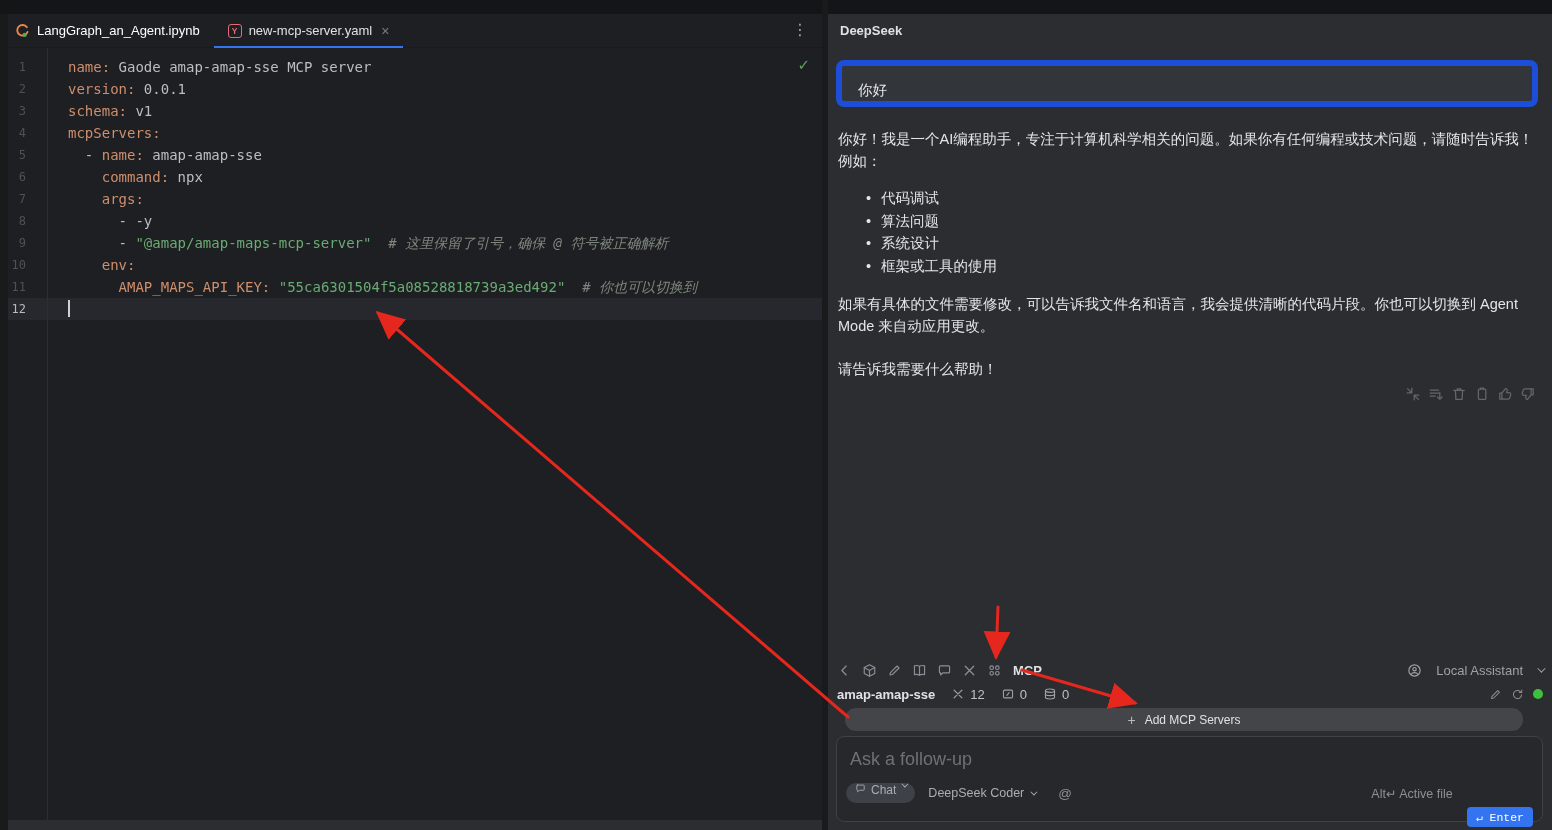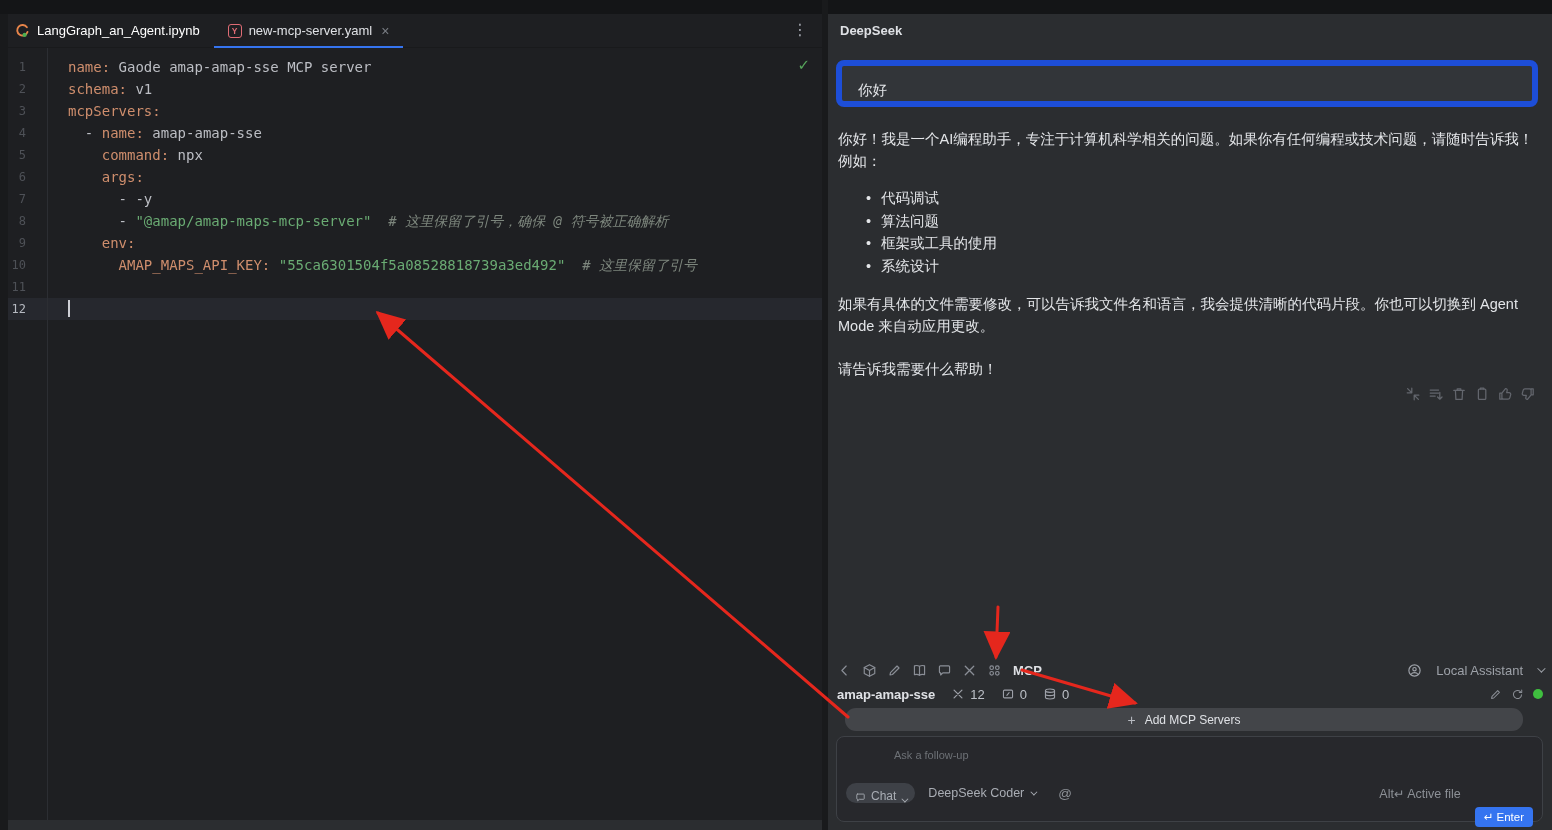--- a/index.html
+++ b/index.html
@@ -85,31 +85,31 @@
 
   
   .add-btn { position:absolute; left:17px; top:694px; width:678px; height:23px; background:#434549; border:none;
              border-radius:11px; color:#dfe1e5; font-size:12px; font-family:inherit; display:flex; align-items:center;
              justify-content:center; cursor:pointer; }
   .add-btn .plus { color:#b9bcc2; font-size:14px; margin-right:9px; }
 
   
   .input-box { position:absolute; left:8px; top:722px; width:707px; height:86px; background:#27282c;
                border:1px solid #3e4146; border-radius:8px; }
-  .placeholder { position:absolute; left:13px; top:12px; font-size:11px; color:#6d7176;margin-left:44px; }
+  .placeholder { position:absolute; left:13px; top:12px; font-size:18px; color:#6d7176; }
   .input-controls { position:absolute; left:9px; right:9px; top:45px; height:22px; display:flex; align-items:center; }
-  .chat-pill { display:flex; align-items:flex-end; gap:5px; height:20px; padding:0 9px; background:#3e4147;
+  .chat-pill { display:flex; align-items:flex-start; gap:5px; height:20px; padding:0 9px; background:#3e4147;
                border-radius:10px; color:#a9adb4; font-size:12px; }
   .chat-pill .ic { width:11px; height:11px; }
   .chat-pill .chev, .model-select .chev { width:5px; height:5px; border-width:1.2px; }
   .model-select { display:flex; align-items:center; gap:6px; margin-left:13px; color:#a9adb4; font-size:12.5px; }
   .at { margin-left:23px; color:#8c9096; font-size:13.5px; }
   .hint { margin-left:auto; color:#8c9096; font-size:12.5px; }
   .enter-btn { margin-left:14px; background:#3574f0; color:#ffffff; border:none; border-radius:4px;
-               font-size:11.5px; font-family:Liberation Sans, sans-serif; padding:3px 9px; cursor:pointer;margin-top:48px; }
+               font-size:11.5px; font-family:Liberation Mono, monospace; padding:3px 9px; cursor:pointer;margin-top:48px; }
 
   
   .arrows { position:absolute; left:0; top:0; width:1552px; height:830px; pointer-events:none; z-index:9; }
 </style>
 </head>
 <body>
 
 <div class="app">
   <div class="top-strip"></div>
   <div class="left-strip"></div>
@@ -145,29 +145,30 @@
         <div class="ln">7</div>
         <div class="ln">8</div>
         <div class="ln">9</div>
         <div class="ln">10</div>
         <div class="ln">11</div>
         <div class="ln on">12</div>
       </div>
     <div class="gut-divider"></div>
     <div id="code">
         <div class="cl"><span class="c-key">name:</span><span class="c-plain"> Gaode amap-amap-sse MCP server</span></div>
+        <div class="cl"><span class="c-key">version:</span><span class="c-plain"> 0.0.1</span></div>
         <div class="cl"><span class="c-key">schema:</span><span class="c-plain"> v1</span></div>
         <div class="cl"><span class="c-key">mcpServers:</span></div>
         <div class="cl"><span class="c-plain">  - </span><span class="c-key">name:</span><span class="c-plain"> amap-amap-sse</span></div>
         <div class="cl"><span class="c-plain">    </span><span class="c-key">command:</span><span class="c-plain"> npx</span></div>
         <div class="cl"><span class="c-plain">    </span><span class="c-key">args:</span></div>
         <div class="cl"><span class="c-plain">      - -y</span></div>
         <div class="cl"><span class="c-plain">      - </span><span class="c-string">"@amap/amap-maps-mcp-server"</span><span class="c-plain">  </span><span class="c-comment"># 这里保留了引号，确保 @ 符号被正确解析</span></div>
         <div class="cl"><span class="c-plain">    </span><span class="c-key">env:</span></div>
-        <div class="cl"><span class="c-plain">      </span><span class="c-key">AMAP_MAPS_API_KEY:</span><span class="c-plain"> </span><span class="c-string">"55ca6301504f5a08528818739a3ed492"</span><span class="c-plain">  </span><span class="c-comment"># 这里保留了引号</span></div>
+        <div class="cl"><span class="c-plain">      </span><span class="c-key">AMAP_MAPS_API_KEY:</span><span class="c-plain"> </span><span class="c-string">"55ca6301504f5a08528818739a3ed492"</span><span class="c-plain">  </span><span class="c-comment"># 你也可以切换到</span></div>
         <div class="cl"></div>
       </div>
     <span class="caret"></span>
     <span class="check">✓</span>
     <div class="bottom-strip"></div>
   </div>
 
   <div class="divider"></div>
 
   <div class="panel">
@@ -175,22 +176,22 @@
 
     <div class="user-box">
       <span>你好</span>
     </div>
 
     <div class="assistant">
       <p>你好！我是一个AI编程助手，专注于计算机科学相关的问题。如果你有任何编程或技术问题，请随时告诉我！例如：</p>
       <ul id="bullets">
           <li>代码调试</li>
           <li>算法问题</li>
+          <li>系统设计</li>
           <li>框架或工具的使用</li>
-          <li>系统设计</li>
         </ul>
       <p class="p2">如果有具体的文件需要修改，可以告诉我文件名和语言，我会提供清晰的代码片段。你也可以切换到 Agent Mode 来自动应用更改。</p>
       <p class="p3">请告诉我需要什么帮助！</p>
     </div>
 
     <div class="msg-actions">
       <span class="ic">
           <svg viewBox="0 0 16 16">
             <path d="M6.8 2.2v4.6H2.2M2.6 2.6l4.2 4.2M9.2 13.8V9.2h4.6M13.4 13.4 9.2 9.2"></path>
           </svg>

